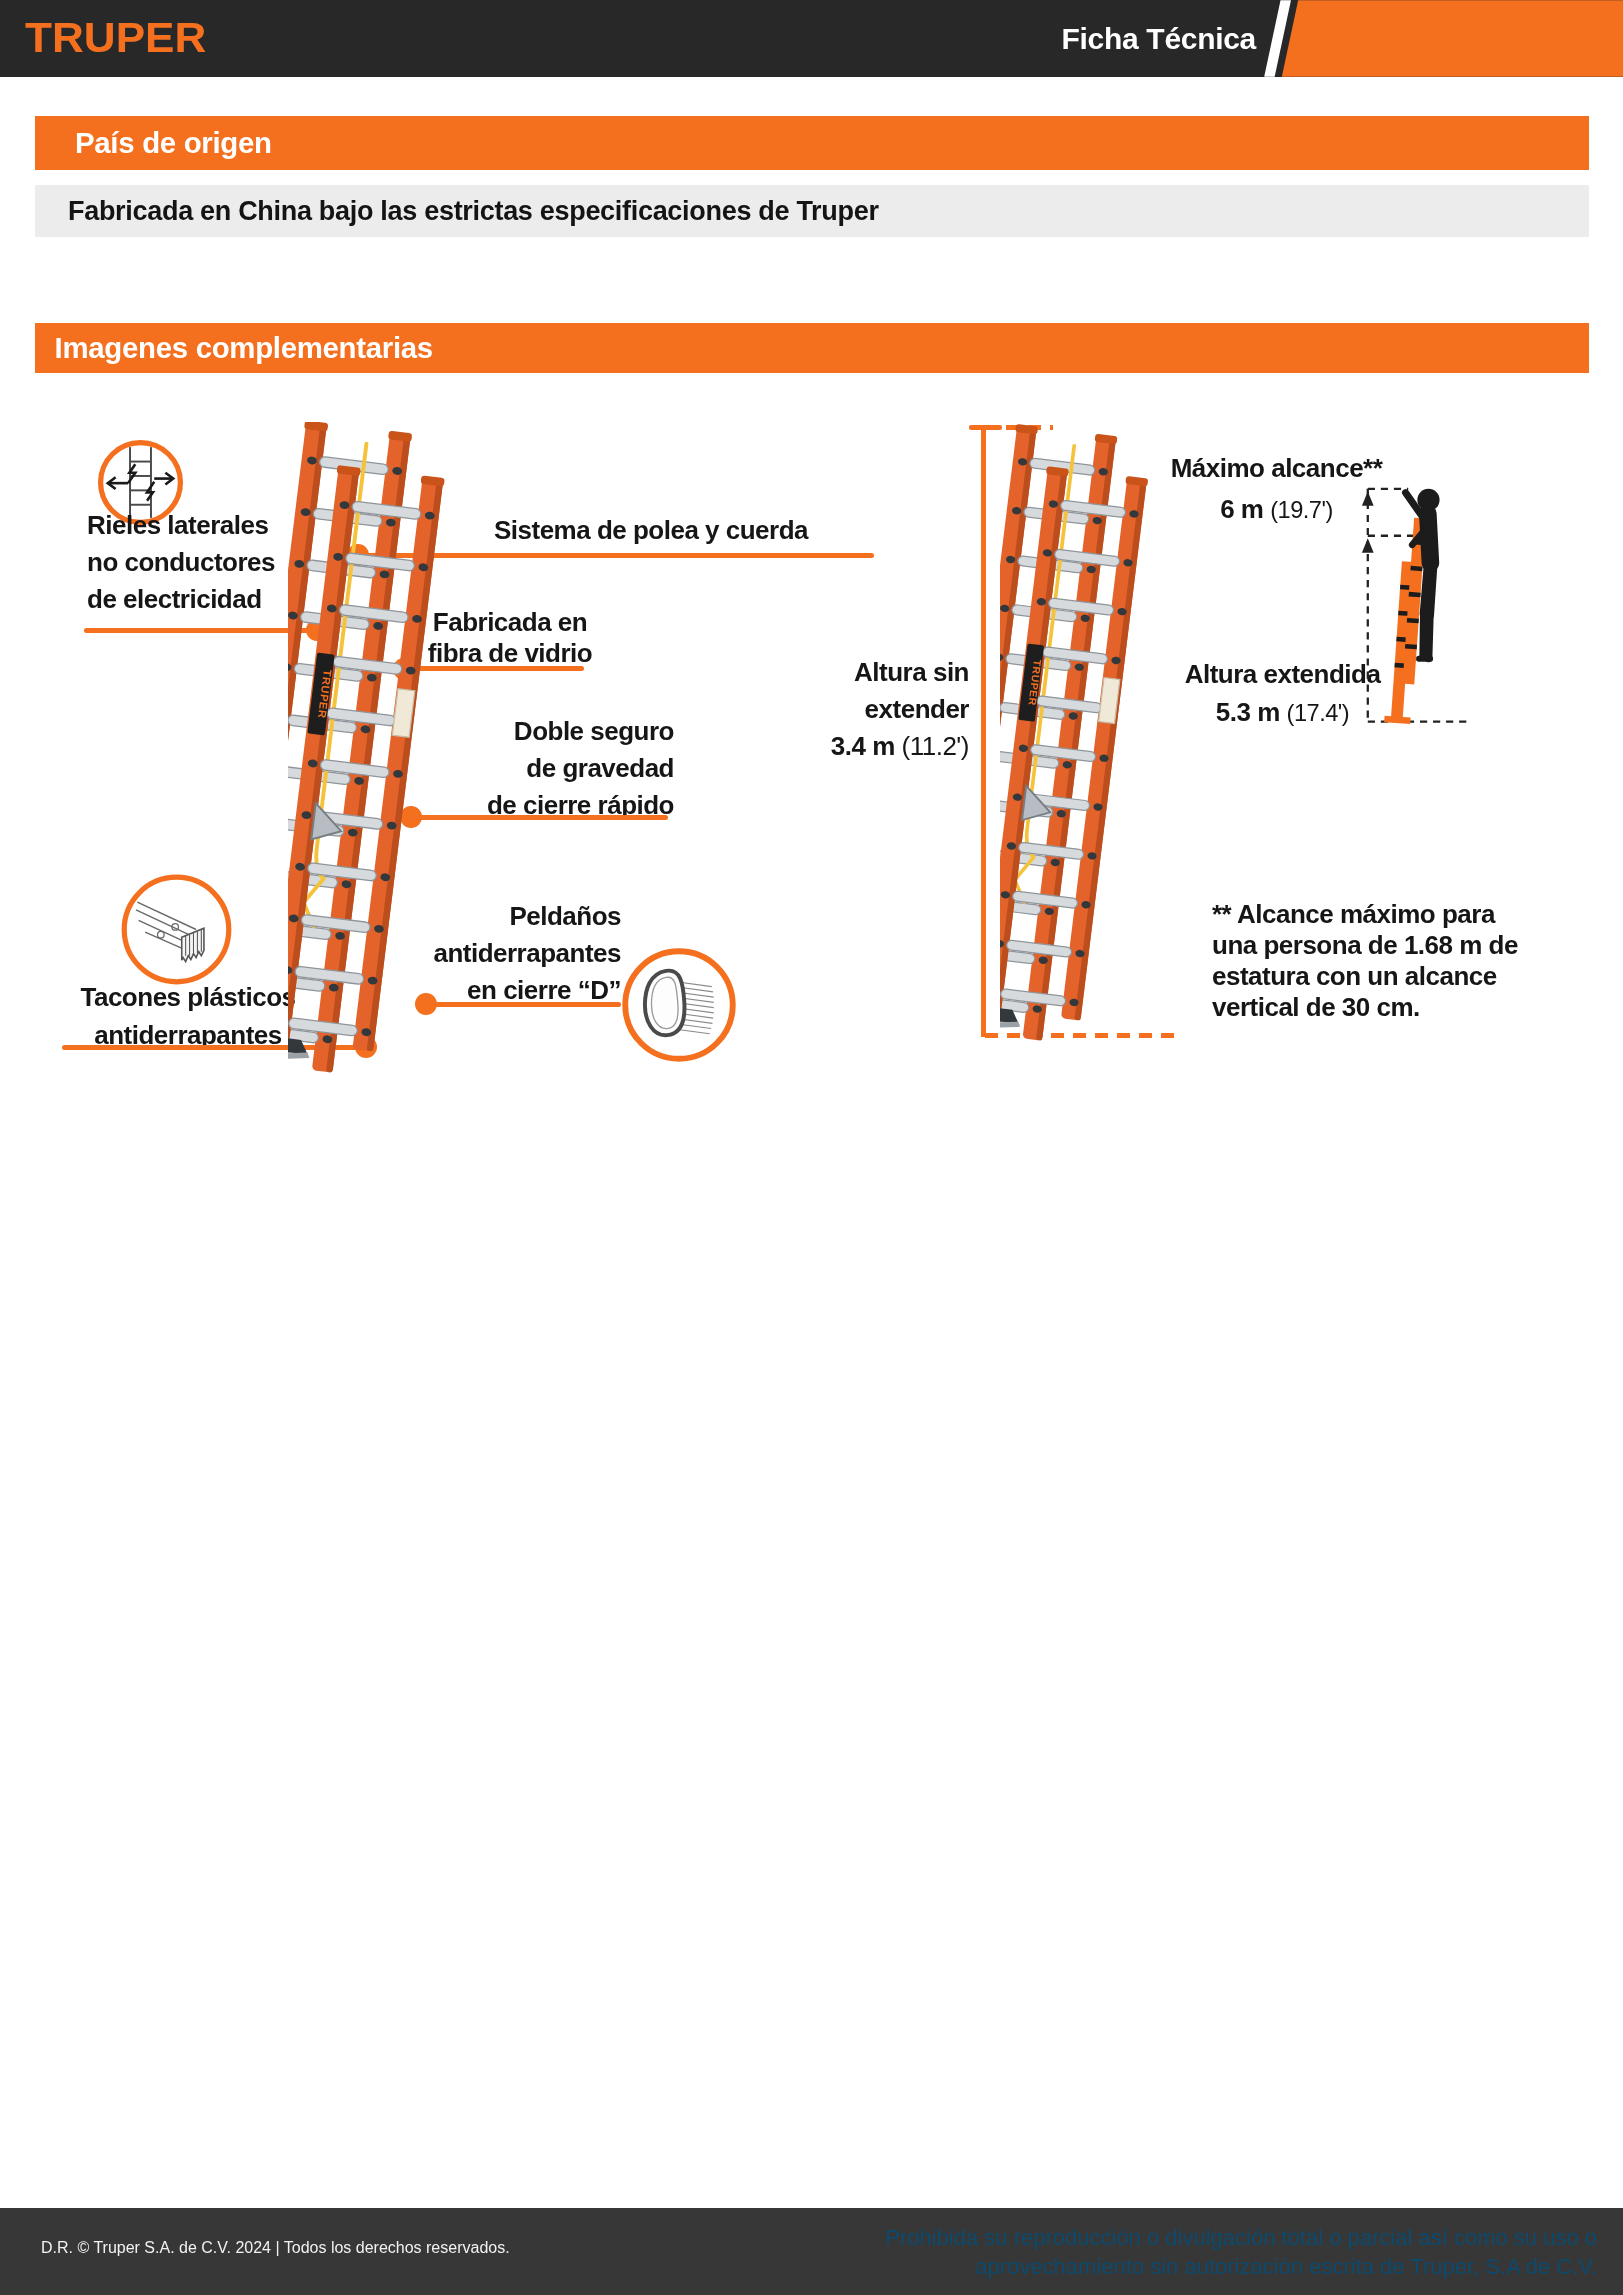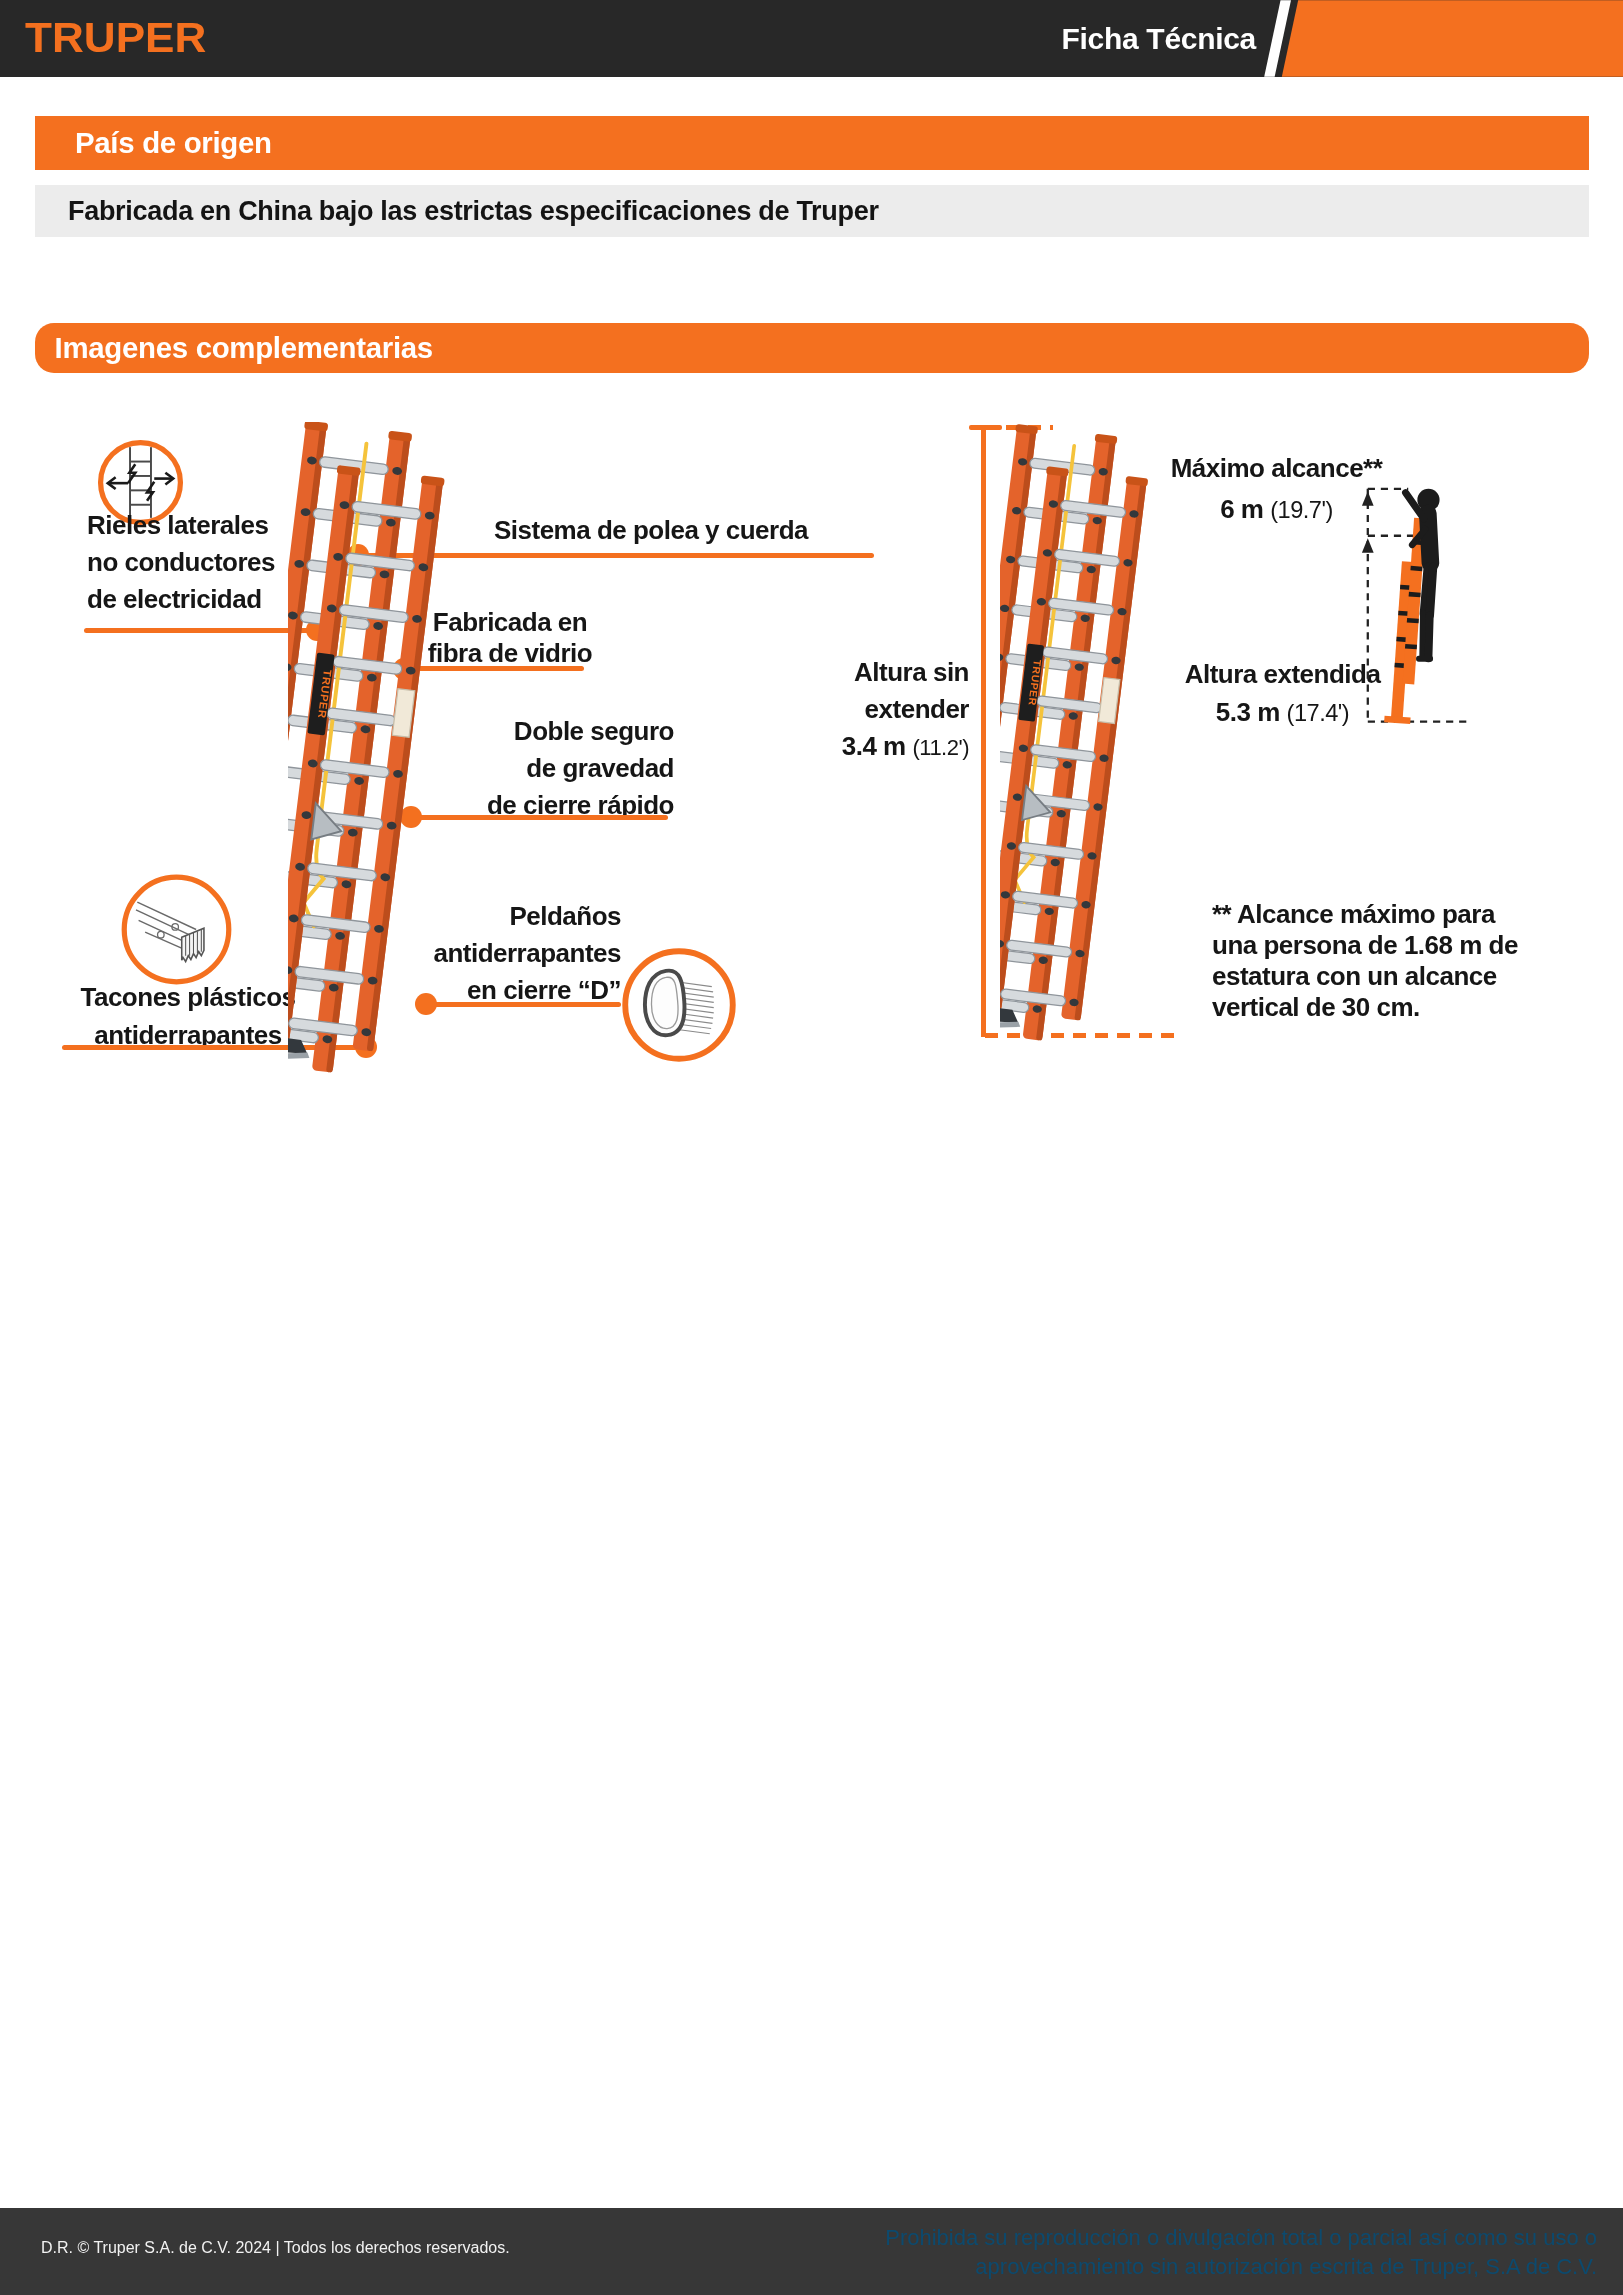--- a/index.html
+++ b/index.html
@@ -115,21 +115,21 @@
   </svg>
   <div class="abs ficha">Ficha Técnica</div>
 
   <div class="abs bar" style="top:116px;height:54px;padding-left:40px;">
     <span>País de origen</span>
   </div>
   <div class="abs grayband">
     <span>Fabricada en China bajo las estrictas especificaciones de Truper</span>
   </div>
 
-  <div class="abs bar" style="top:323px;height:50px;border-radius:19px;">
+  <div class="abs bar" style="top:323px;height:50px;">
     <span>Imagenes complementarias</span>
   </div>
 
   <svg class="abs" style="left:96px;top:438px;" width="89" height="89" viewBox="0 0 136 136">
     <circle cx="68" cy="68" r="61" fill="#FFFFFF" stroke="#F4701F" stroke-width="8"></circle>
     <g stroke="#4A4A4A" stroke-width="3" fill="none">
       <line x1="52" y1="14" x2="52" y2="122"></line>
       <line x1="84" y1="14" x2="84" y2="122"></line>
       <line x1="52" y1="36" x2="84" y2="36"></line>
       <line x1="52" y1="58" x2="84" y2="58"></line>
@@ -241,21 +241,21 @@
 
   <svg class="abs" style="left:1000px;top:424px;" width="243" height="660" viewBox="0 0 395 1065">
     <use href="#ladder-art"></use>
   </svg>
 
   <div class="abs callout c-right" style="left:766px;top:654px;width:203px;line-height:37px;">
     <div>Altura sin</div>
     <div>extender</div>
     <div>
       <span>3.4 m</span>
-      <span class="imp" style="font-size:22px;">(11.2')</span>
+      <span class="imp" style="font-size:26px;">(11.2')</span>
     </div>
   </div>
 
   <div class="abs callout c-center" style="left:1139px;top:450px;width:275px;">
     <div>Máximo alcance**</div>
   </div>
   <div class="abs callout c-center" style="left:1139px;top:491px;width:275px;">
     <span>6 m</span>
     <span class="imp" style="font-size:23.6px;">(19.7')</span>
   </div>

